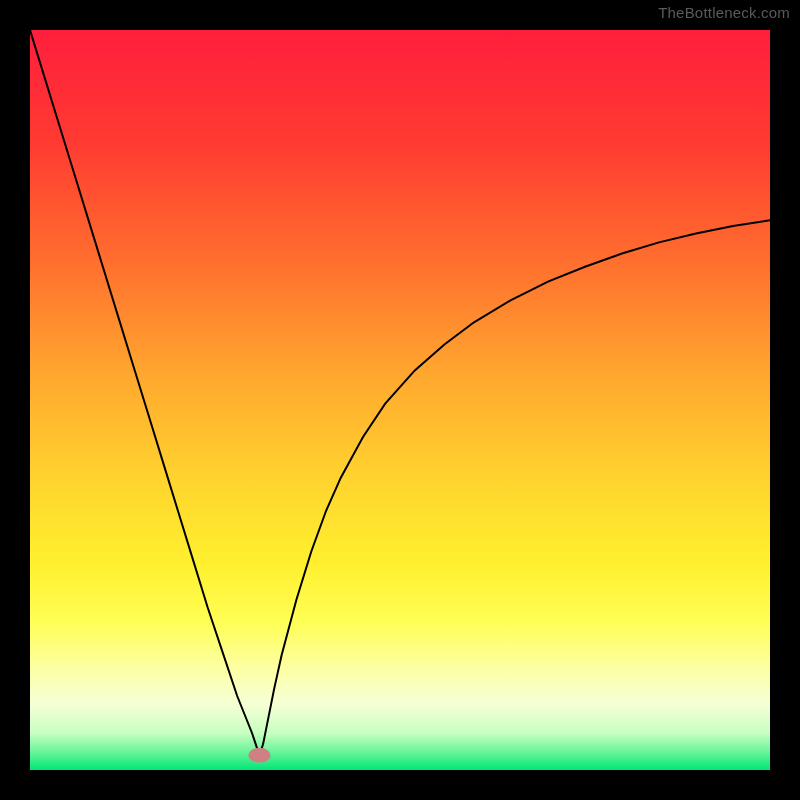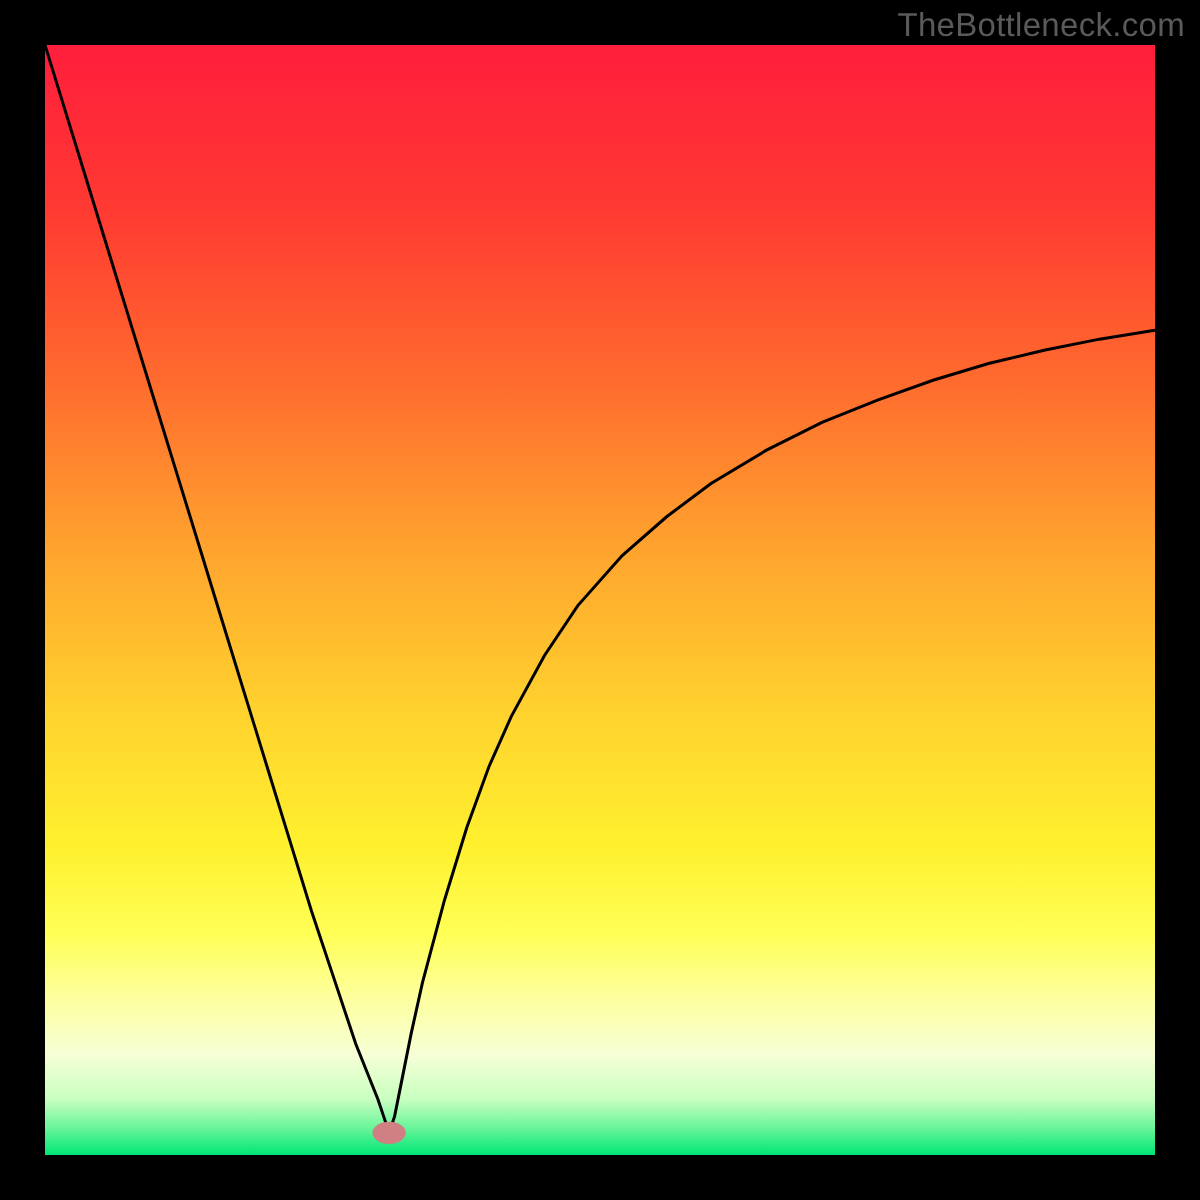--- a/index.html
+++ b/index.html
@@ -22,21 +22,21 @@
     left: 30px;
     top: 30px;
     width: 740px;
     height: 740px;
   }
   .watermark {
     position: absolute;
     top: 4px;
     right: 10px;
     color: #5a5a5a;
-    font-size: 22px;
+    font-size: 15px;
     font-weight: 500;
     letter-spacing: 0.2px;
     user-select: none;
   }
   svg { display: block; }
 </style>
 </head>
 <body>
 
 <div class="outer">

